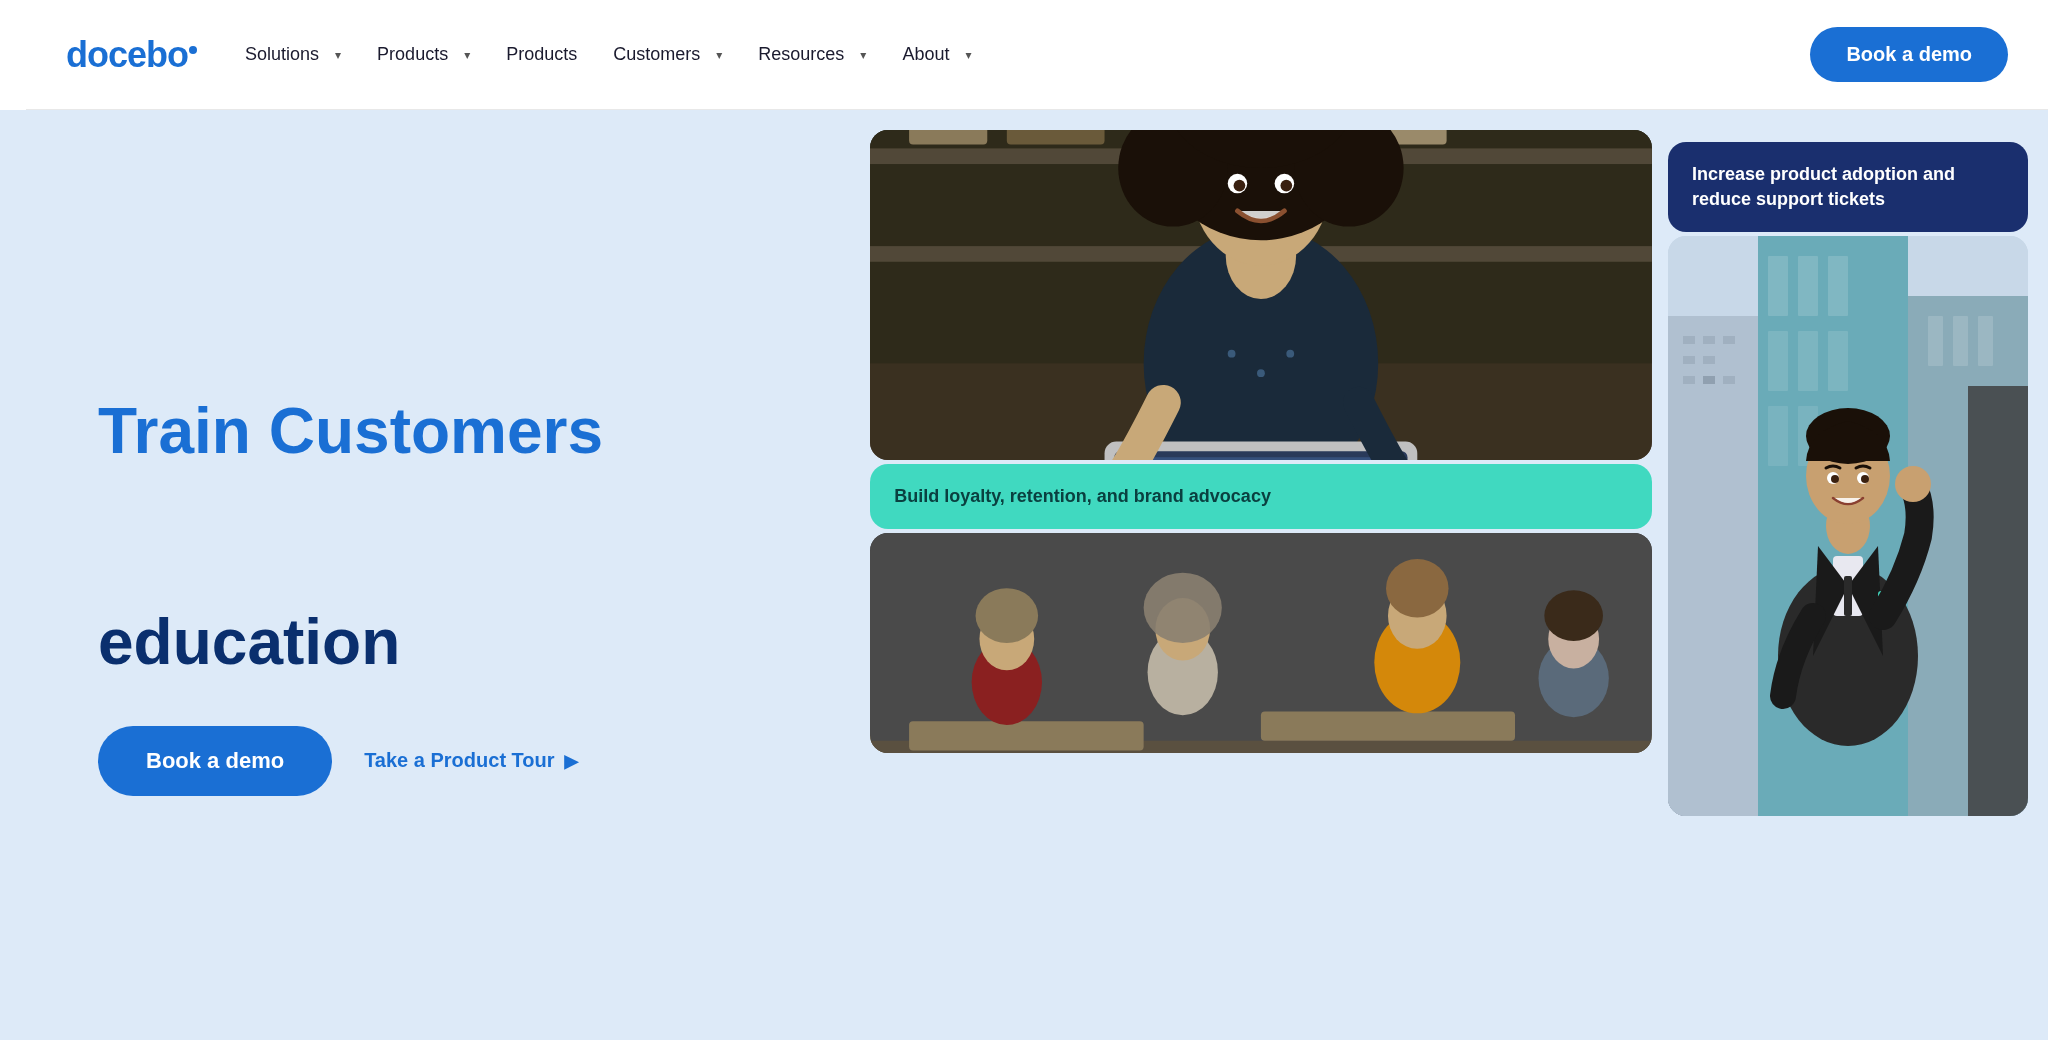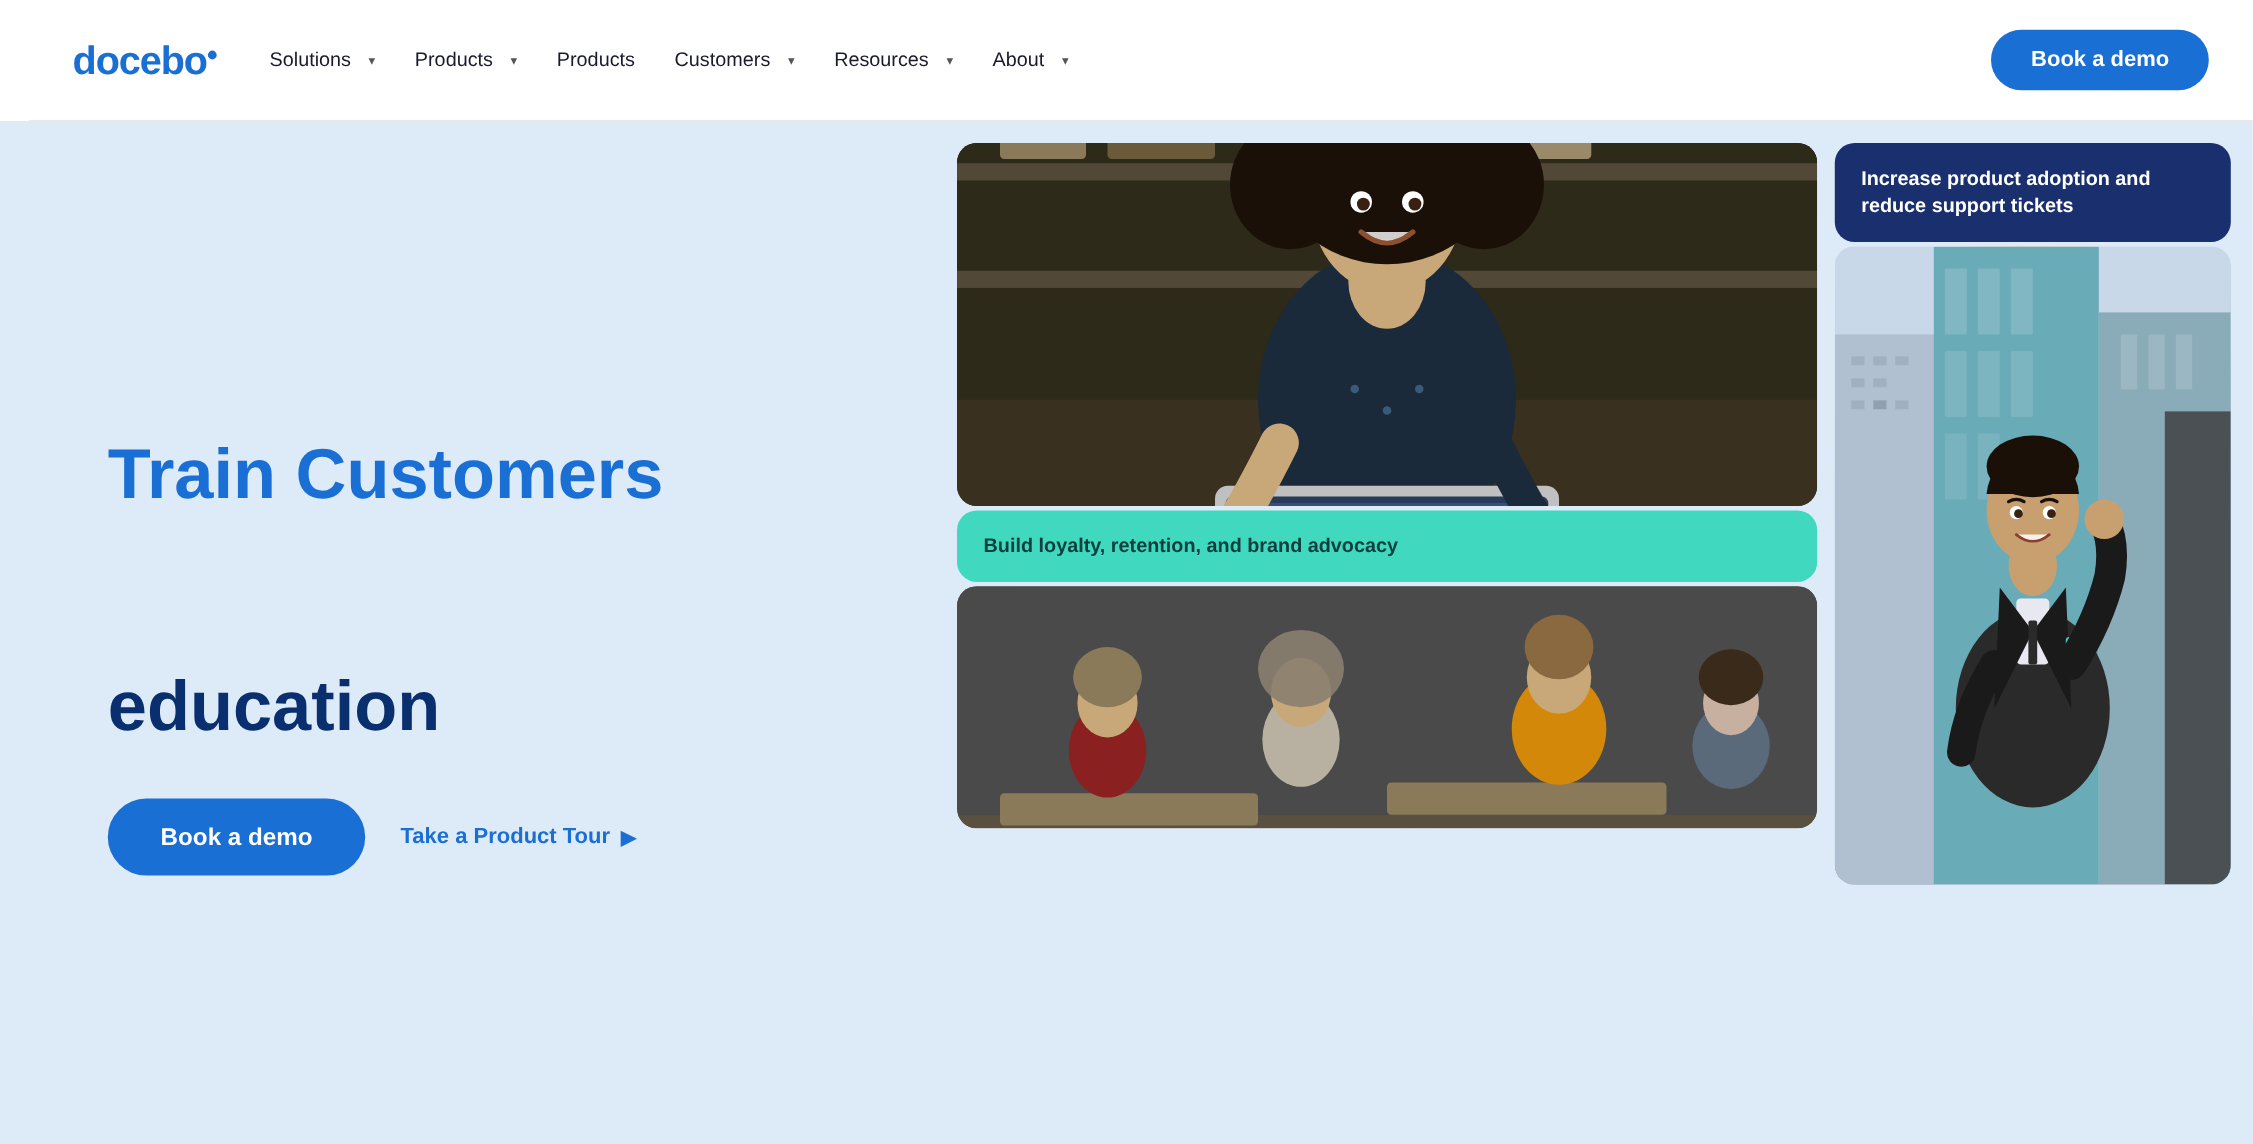--- a/index.html
+++ b/index.html
@@ -159,20 +159,21 @@
     .col-left-imgs {
       display: flex;
       flex-direction: column;
       gap: 4px;
     }
     .col-right-imgs {
       display: flex;
       flex-direction: column;
       gap: 4px;
       padding-top: 0;
+      margin-top: 12px;
     }
 
     
     .fake-img {
       border-radius: 18px;
       overflow: hidden;
     }
     .fake-img-woman {
       width: 100%;
       height: 330px;

